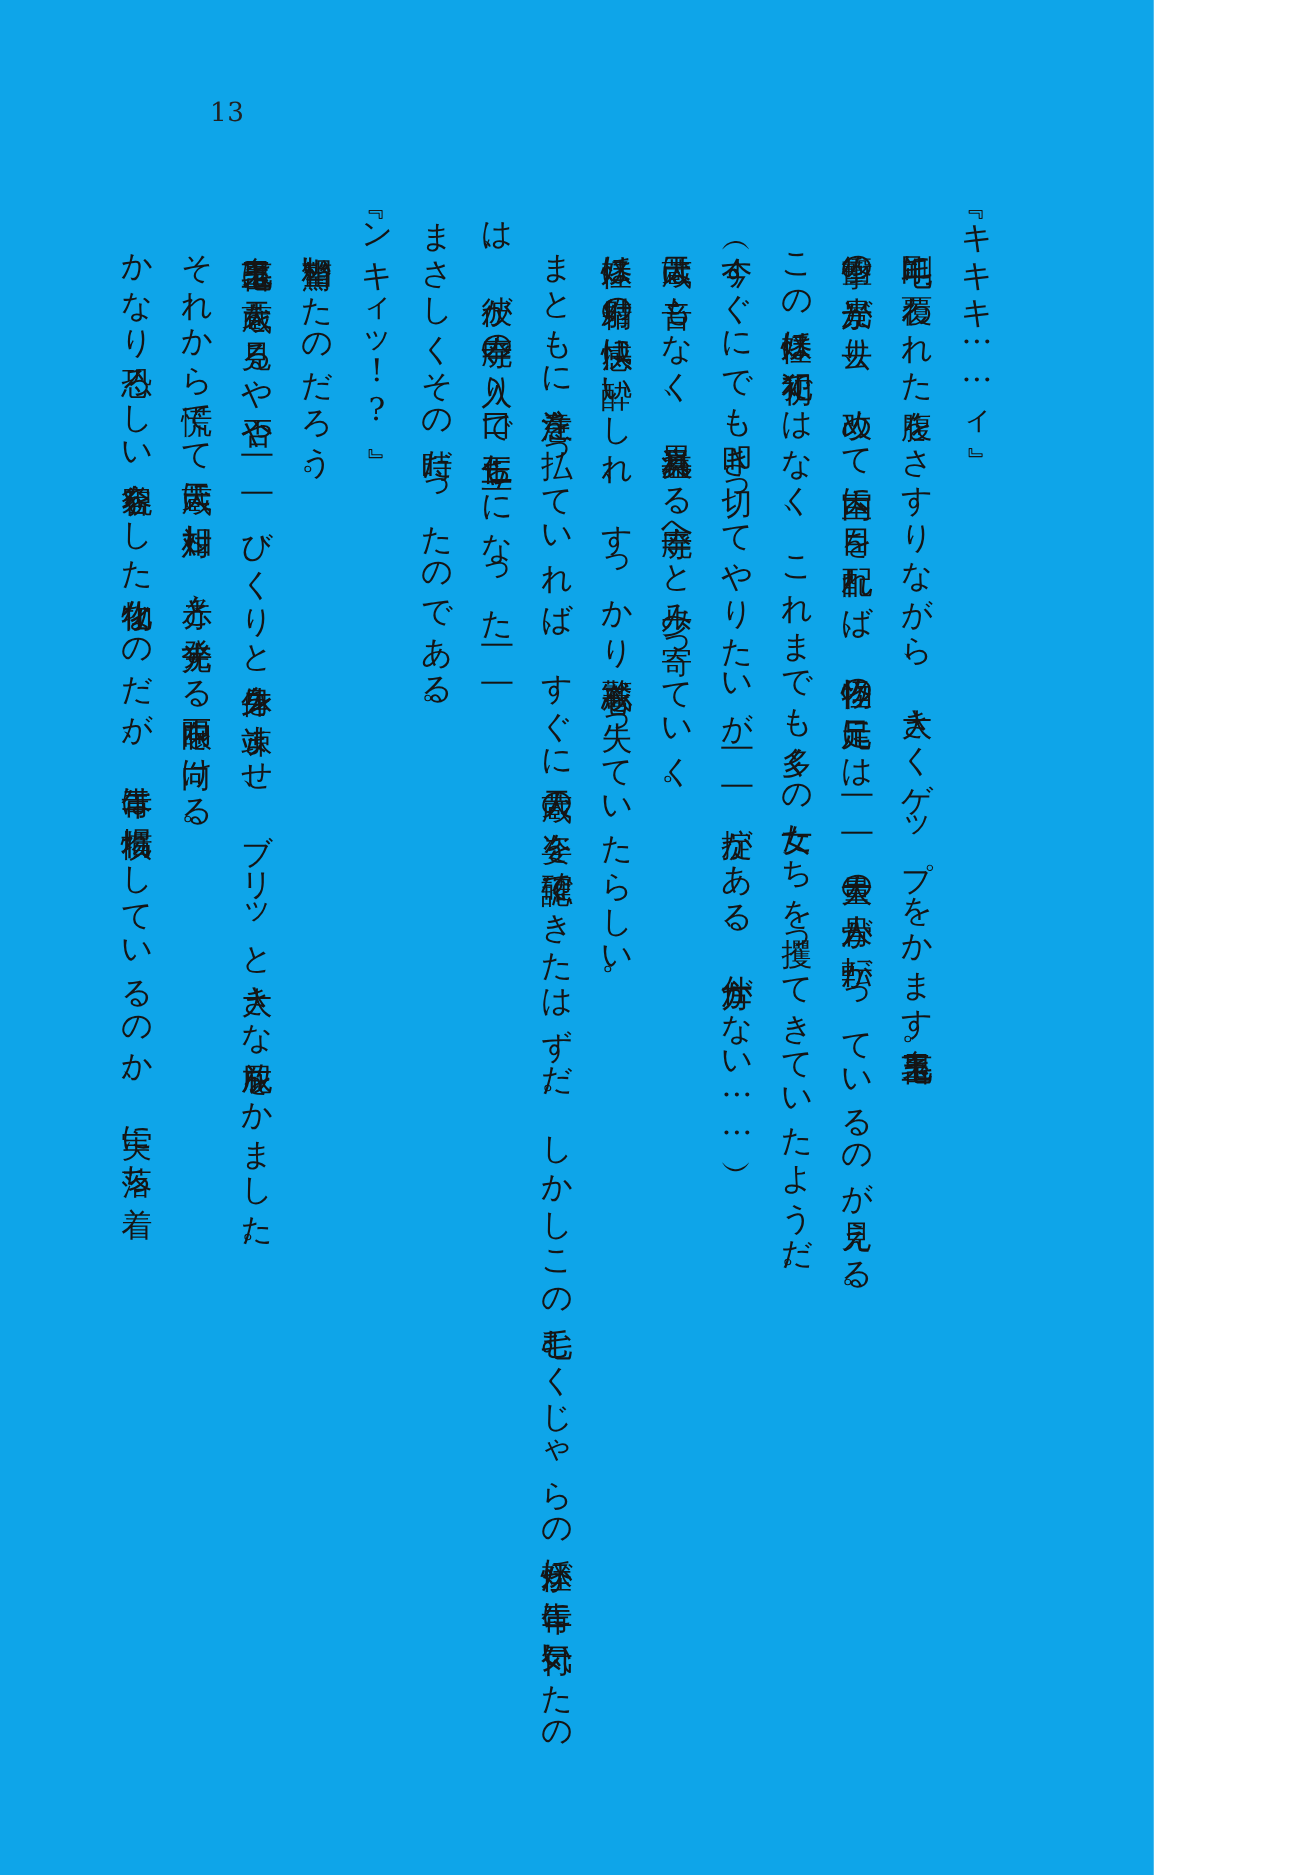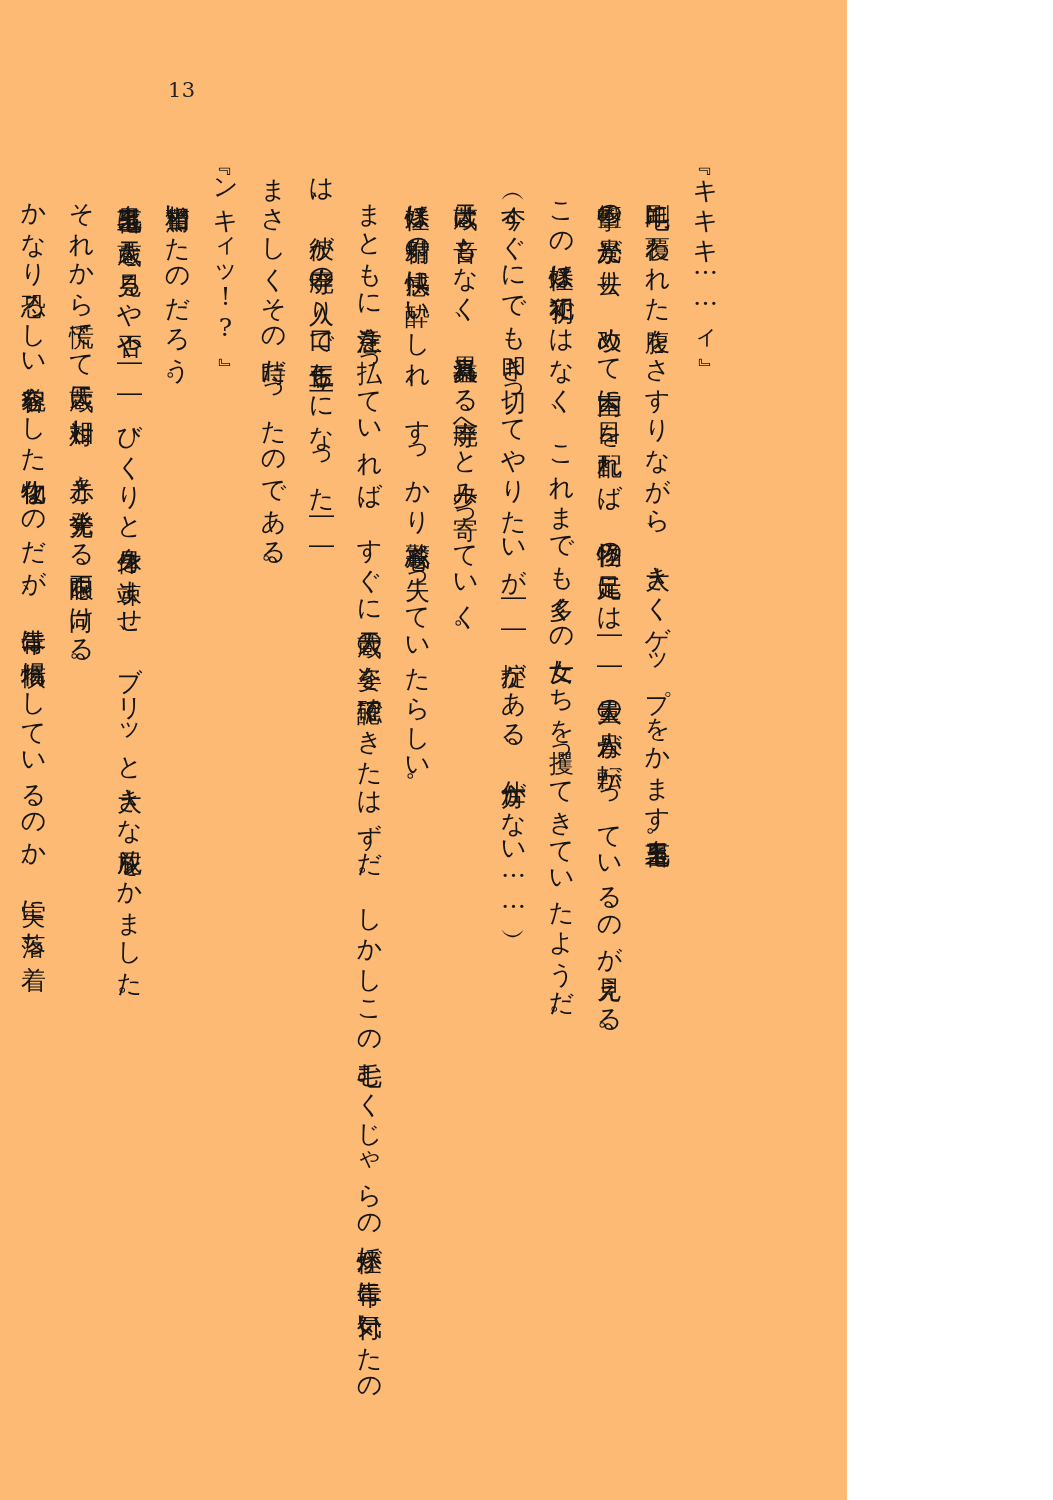--- a/index.html
+++ b/index.html
@@ -6,23 +6,23 @@
     margin: 0;
     padding: 0;
     background: #ffffff;
   }
   body {
     font-family: "DejaVu Serif", "Liberation Serif", serif;
     color: #1a1a1a;
   }
   .page {
     position: relative;
-    width: 847px;
+    width: 923px;
     height: 1500px;
-    background: #fdba74;
+    background: #0ea5e9;
     overflow: hidden;
     box-sizing: border-box;
   }
   .page-number {
     position: absolute;
     top: 78px;
     left: 168px;
     font-size: 21px;
     font-family: "DejaVu Serif", "Liberation Serif", serif;
     color: #222;

